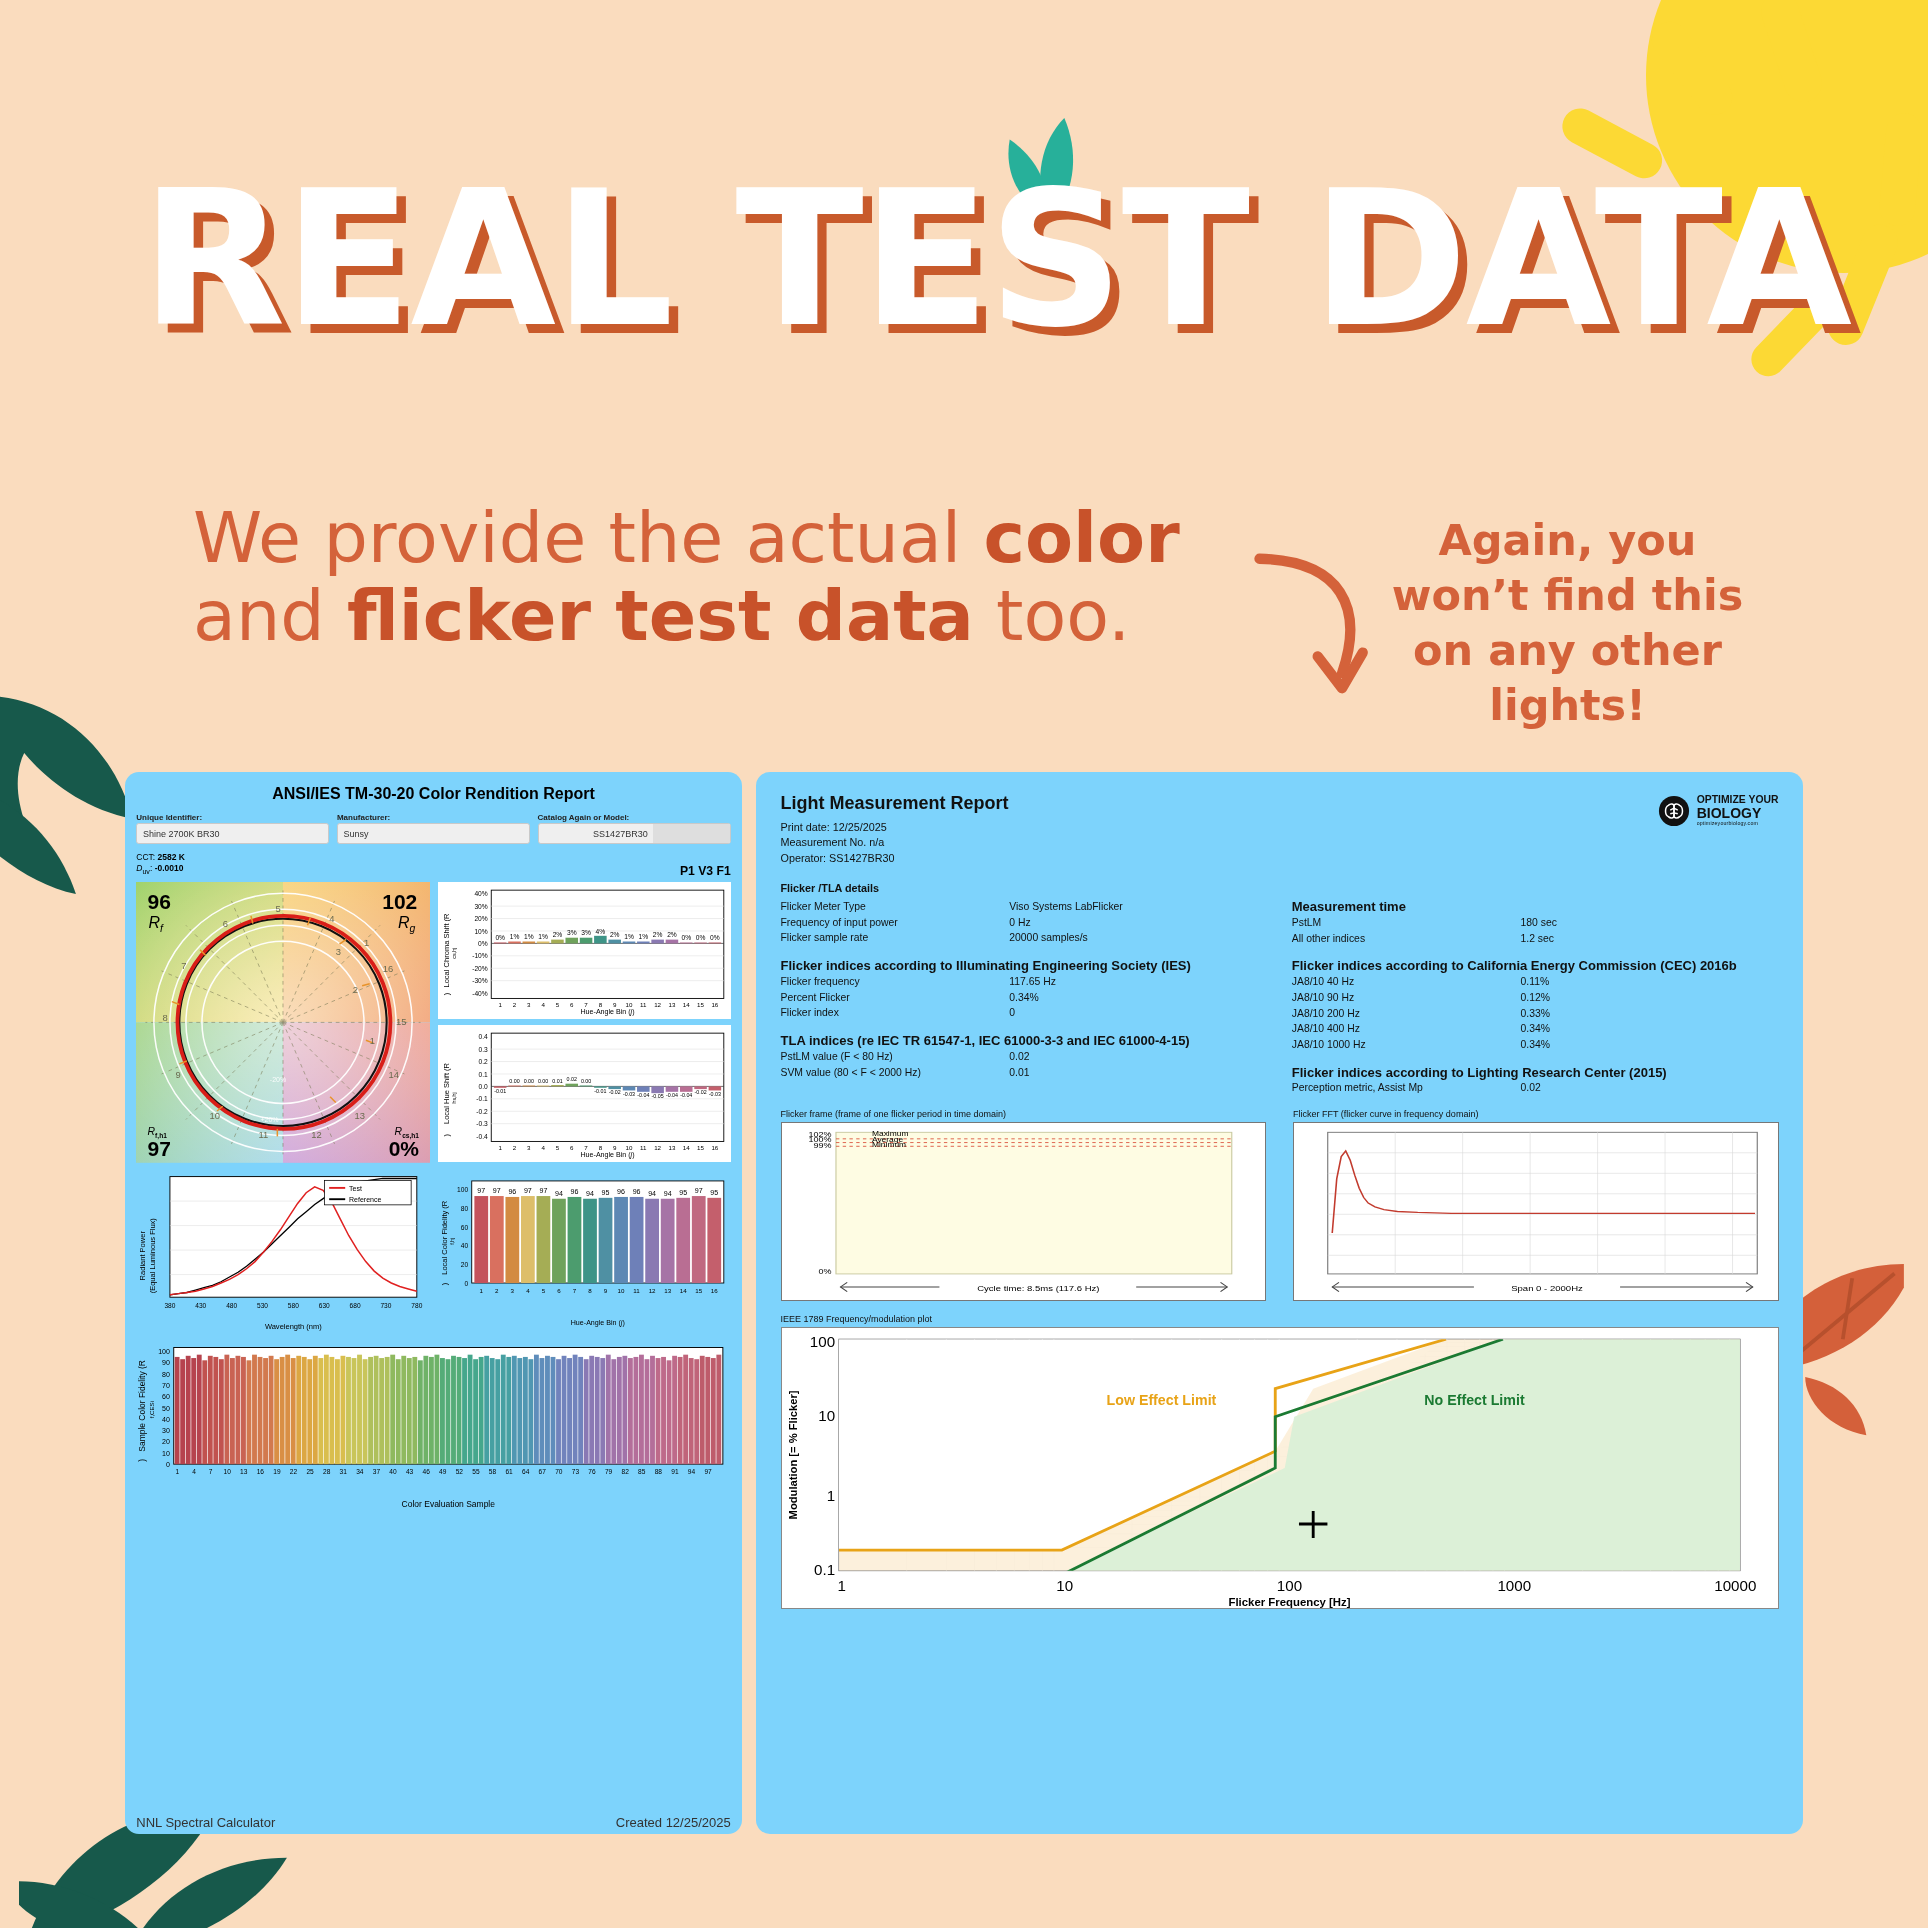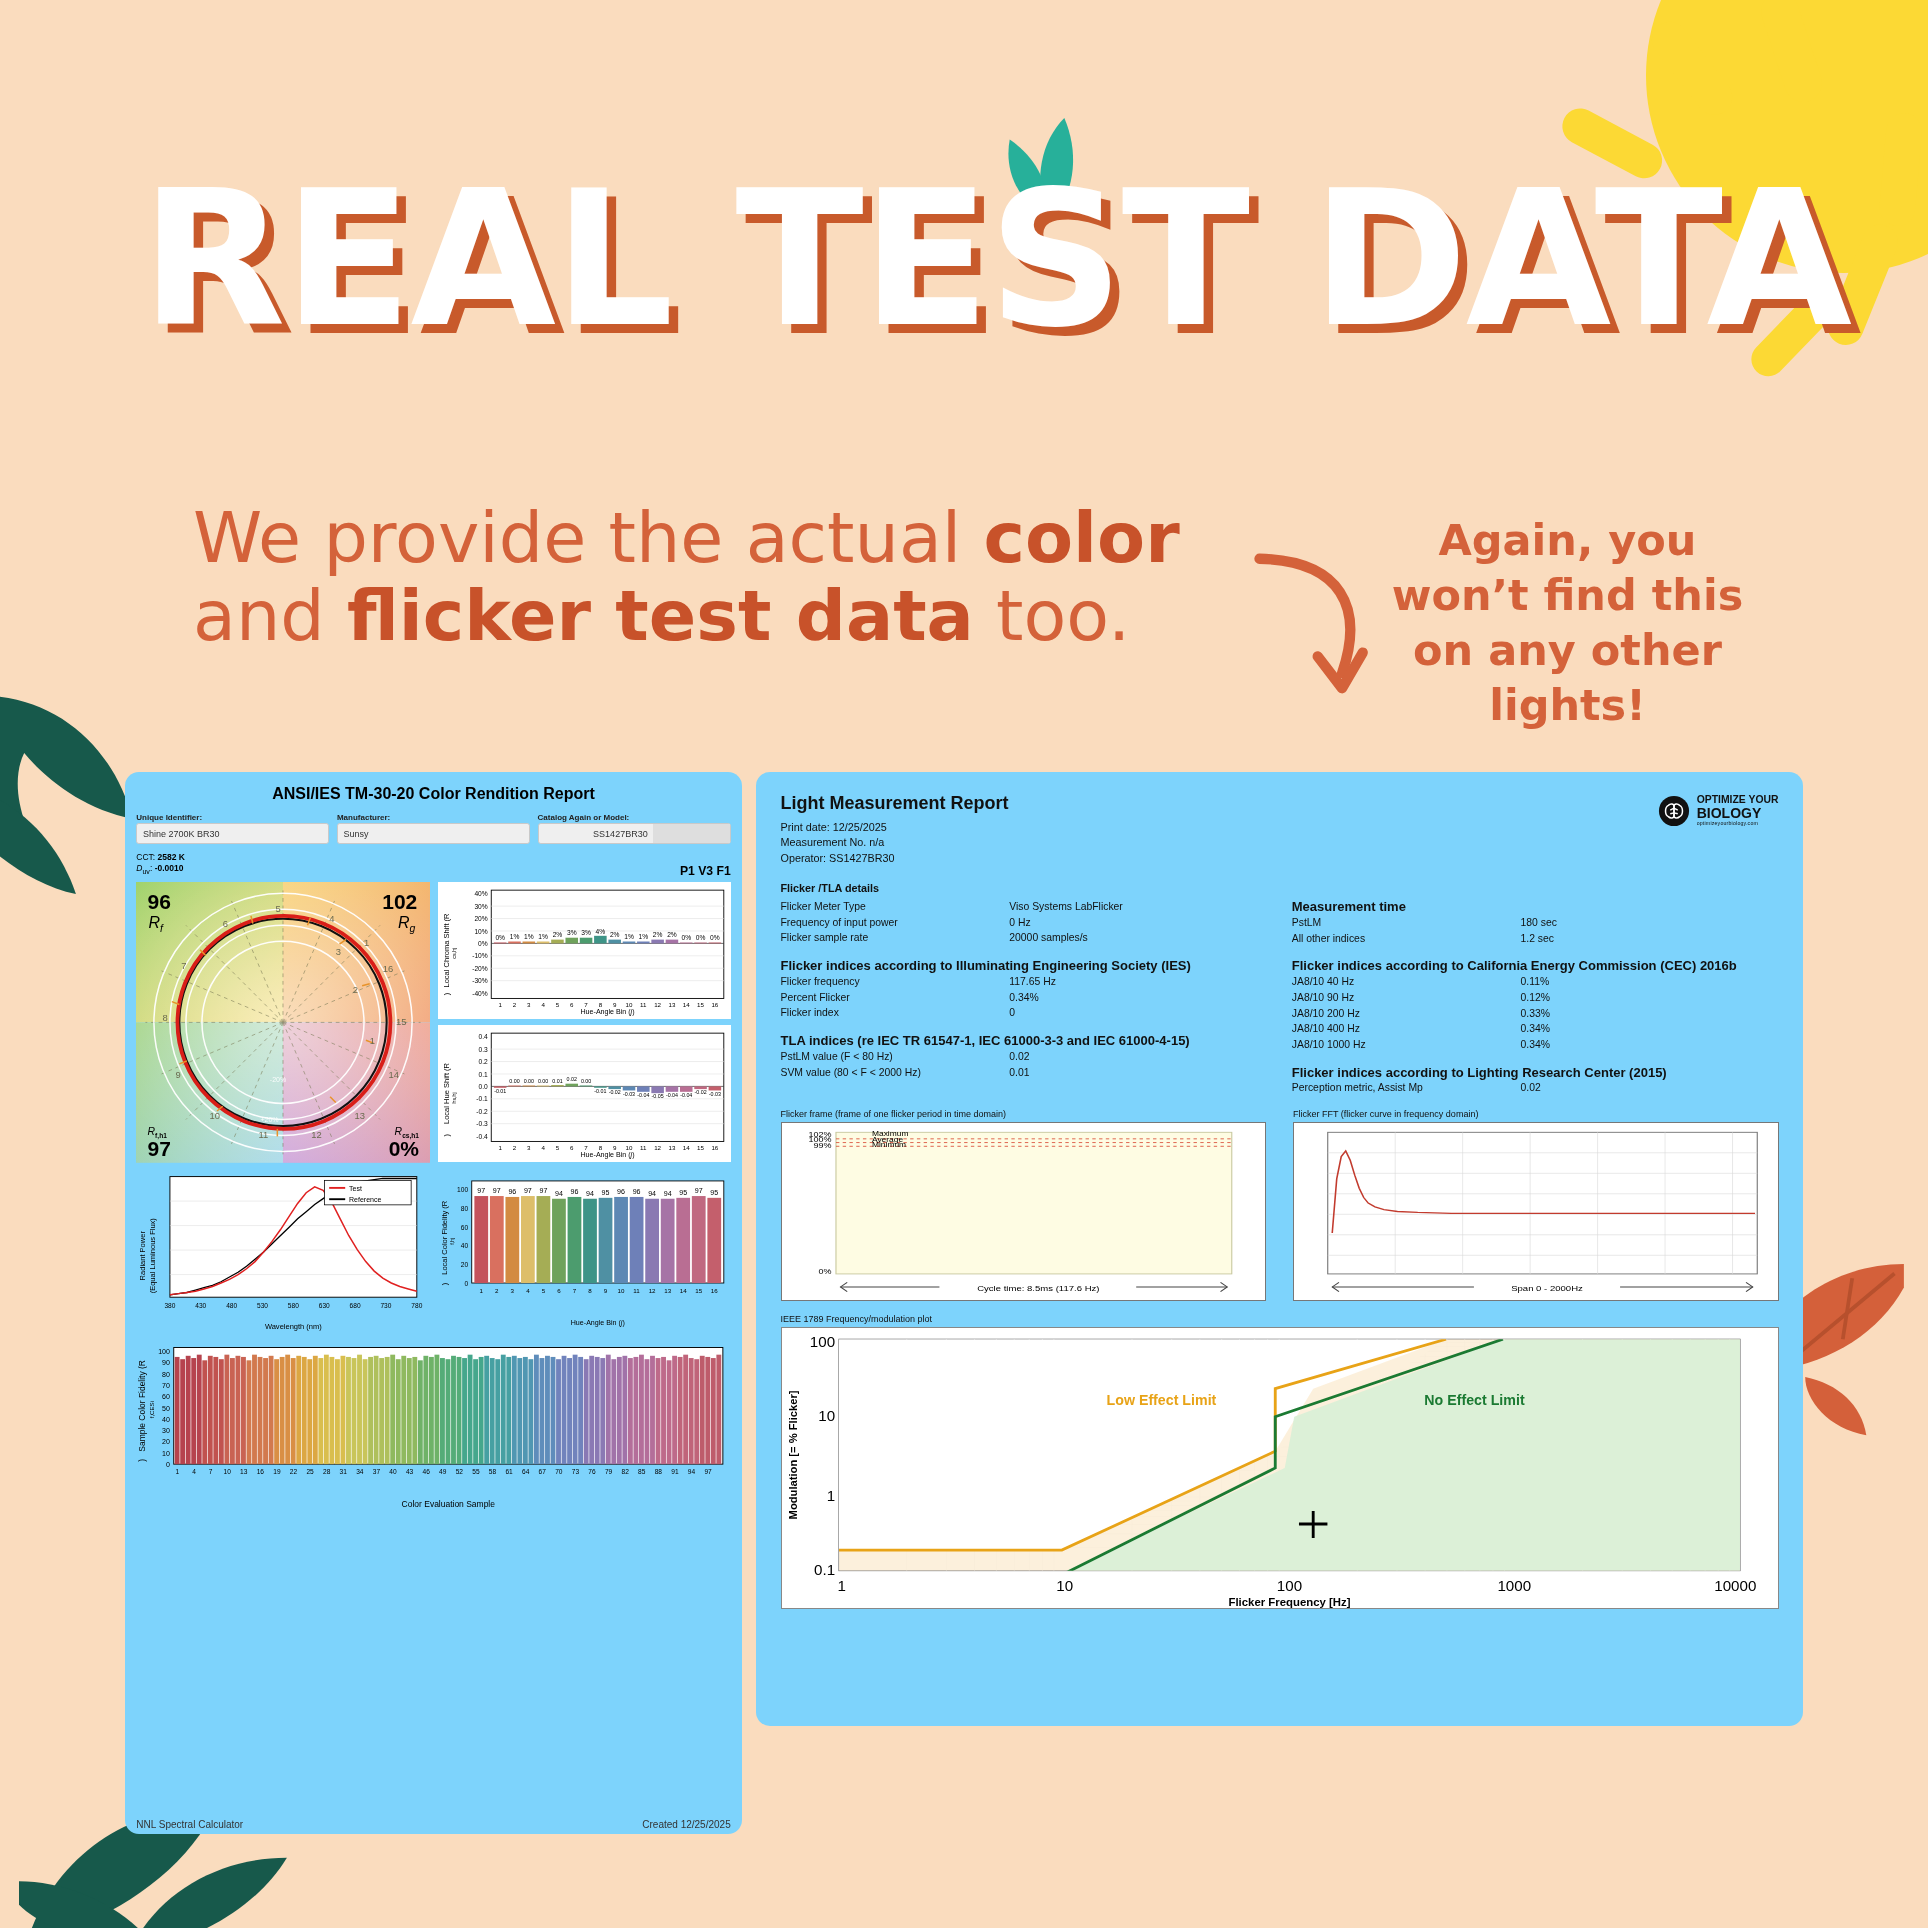--- a/index.html
+++ b/index.html
@@ -54,21 +54,21 @@
     font-family:"DejaVu Sans", sans-serif;
   }
 
   #arrow-svg { position:absolute; left:1252px; top:551px; width:122px; height:160px; }
 
   
   .card {
     position:absolute; background:#7dd3fc; border-radius:14px; overflow:hidden;
   }
   #card-left  { left:125px;  top:772px; width:617px;  height:1062px; }
-  #card-right { left:756px;  top:772px; width:1047px; height:954px; }
+  #card-right { left:756px;  top:772px; width:1047px; height:1062px; }
 
   
   #tm30 { position:relative; width:100%; height:100%; padding:9.4px 11.3px; }
   #tm30-title {
     text-align:center; font-weight:bold; font-size:16px; color:#000;
     font-family:"Liberation Sans", sans-serif; margin-top:3.8px;
   }
   .id-row { display:flex; gap:7.5px; margin-top:9.4px; }
   .id-field { flex:1; }
   .id-label { font-size:8px; font-weight:bold; color:#222; margin-bottom:1.9px; }
@@ -97,21 +97,21 @@
   #side-charts { flex:1; display:flex; flex-direction:column; gap:5.6px; }
   .mini-chart { position:relative; background:#fff; }
 
   #bottom-grid { display:flex; gap:7.5px; margin-top:5.6px; }
   #spd-wrap { position:relative; width:294px; height:165px; }
   #lcf-wrap { position:relative; flex:1; height:165px; }
   #scf-wrap { position:relative; width:100%; height:174px; margin-top:5.6px; }
 
   #tm30-foot {
     position:absolute; left:11.3px; right:11.3px; bottom:3.8px;
-    display:flex; justify-content:space-between; font-size:10px; color:#333;margin-top:41px;
+    display:flex; justify-content:space-between; font-size:13px; color:#333;margin-top:41px;
   }
 
   
   #lmr { position:relative; width:100%; height:100%; padding:21px 24.5px; font-size:10.4px; color:#111; }
   #lmr-title { font-size:18px; font-weight:bold; }
   #lmr-meta { margin-top:5.6px; line-height:1.45; font-size:10.8px; }
   #logo {
     position:absolute; right:24.5px; top:22.6px; display:flex; align-items:center; gap:6.6px;
   }
   #logo-text { font-size:10.4px; font-weight:bold; line-height:1.05; }

